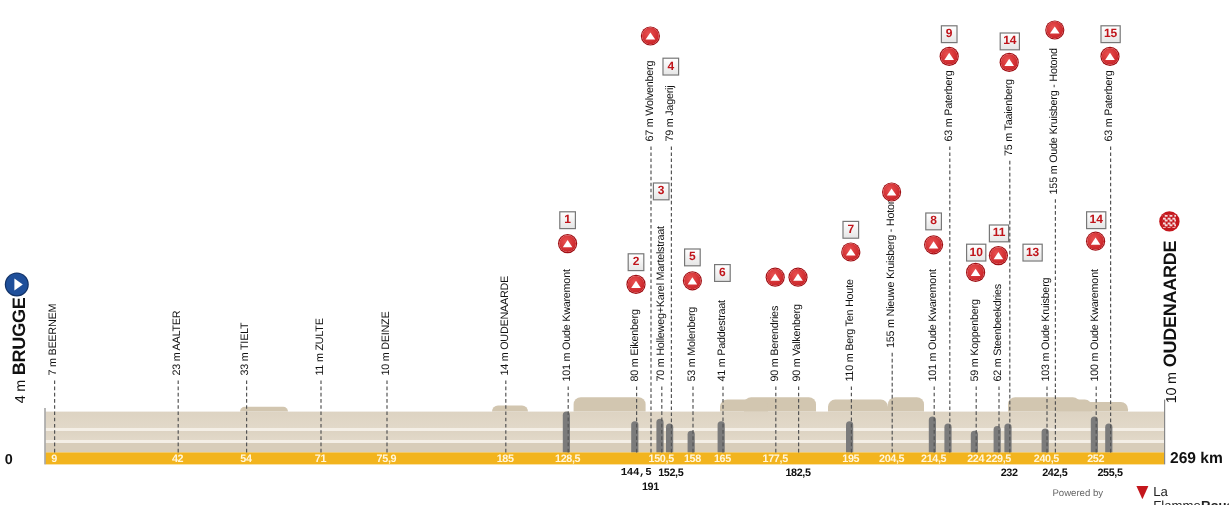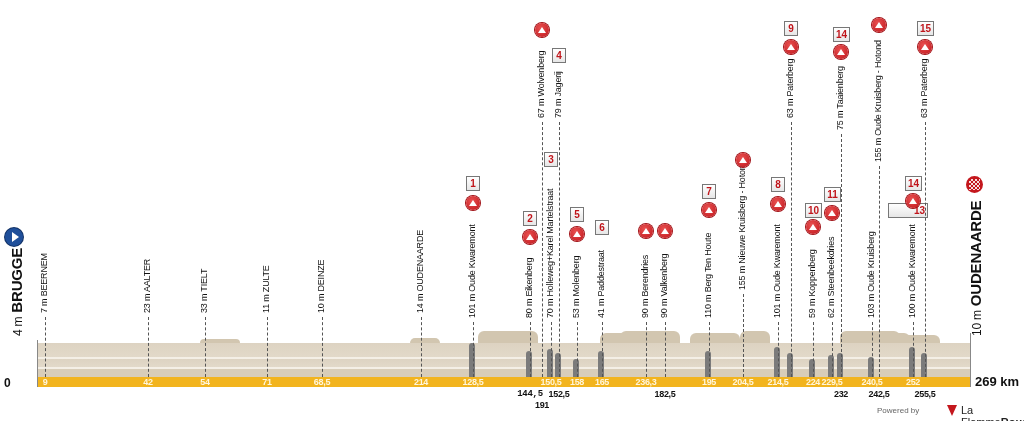--- a/index.html
+++ b/index.html
@@ -91,24 +91,24 @@
       <div class="vlabel" style="left: 142px; top: 313px;">23 m AALTER</div>
       <div class="km-in" style="left: 148px;">42</div>
       <div class="vline" style="left: 205px; top: 317px; height: 60px;"></div>
       <div class="vlabel" style="left: 199px; top: 313px;">33 m TIELT</div>
       <div class="km-in" style="left: 205px;">54</div>
       <div class="vline" style="left: 267px; top: 317px; height: 60px;"></div>
       <div class="vlabel" style="left: 261px; top: 313px;">11 m ZULTE</div>
       <div class="km-in" style="left: 267px; text-align: center;">71</div>
       <div class="vline" style="left: 322px; top: 317px; height: 60px;"></div>
       <div class="vlabel" style="left: 316px; top: 313px;">10 m DEINZE</div>
-      <div class="km-in" style="left: 322px;">68,5</div>
+      <div class="km-in" style="left: 322px;">75,9</div>
       <div class="vline" style="left: 421px; top: 317px; height: 60px;"></div>
       <div class="vlabel" style="left: 415px; top: 313px;">14 m OUDENAARDE</div>
-      <div class="km-in" style="left: 421px;">214</div>
+      <div class="km-in" style="left: 421px;">185</div>
       <div class="vline" style="left: 473px; top: 322px; height: 55px;"></div>
       <div class="vlabel" style="left: 467px; top: 318px;">101 m Oude Kwaremont</div>
       <div class="climb" style="left: 466px; top: 196px;"></div>
       <div class="sector" style="left: 466px; top: 176px;">1</div>
       <div class="km-in" style="left: 473px;">128,5</div>
       <div class="vline" style="left: 530px; top: 322px; height: 55px;"></div>
       <div class="vlabel" style="left: 524px; top: 318px;">80 m Eikenberg</div>
       <div class="climb" style="left: 523px; top: 230px;"></div>
       <div class="sector" style="left: 523px; top: 211px;">2</div>
       <div class="km-out" style="top: 389px; left: 530px; font-family: Liberation Mono, monospace;">144,5</div>
@@ -129,21 +129,21 @@
       <div class="climb" style="left: 570px; top: 227px;"></div>
       <div class="sector" style="left: 570px; top: 207px;">5</div>
       <div class="km-in" style="left: 577px;">158</div>
       <div class="vline" style="left: 602px; top: 322px; height: 55px;"></div>
       <div class="vlabel" style="left: 596px; top: 318px;">41 m Paddestraat</div>
       <div class="sector" style="left: 595px; top: 220px;">6</div>
       <div class="km-in" style="left: 602px;">165</div>
       <div class="vline" style="left: 646px; top: 322px; height: 55px;"></div>
       <div class="vlabel" style="left: 640px; top: 318px;">90 m Berendries</div>
       <div class="climb" style="left: 639px; top: 224px;"></div>
-      <div class="km-in" style="left: 646px;">236,3</div>
+      <div class="km-in" style="left: 646px;">177,5</div>
       <div class="vline" style="left: 665px; top: 322px; height: 55px;"></div>
       <div class="vlabel" style="left: 659px; top: 318px;">90 m Valkenberg</div>
       <div class="climb" style="left: 658px; top: 224px;"></div>
       <div class="km-out" style="top: 389px; left: 665px;">182,5</div>
       <div class="vline" style="left: 709px; top: 322px; height: 55px;"></div>
       <div class="vlabel" style="left: 703px; top: 318px;">110 m Berg Ten Houte</div>
       <div class="climb" style="left: 702px; top: 203px;"></div>
       <div class="sector" style="left: 702px; top: 184px;">7</div>
       <div class="km-in" style="left: 709px;">195</div>
       <div class="vline" style="left: 743px; top: 294px; height: 83px;"></div>
@@ -170,21 +170,21 @@
       <div class="climb" style="left: 825px; top: 206px;"></div>
       <div class="sector wide" style="left: 824px; top: 187px;">11</div>
       <div class="km-in" style="left: 832px;">229,5</div>
       <div class="vline" style="left: 841px; top: 134px; height: 243px;"></div>
       <div class="vlabel" style="left: 835px; top: 130px;">75 m Taaienberg</div>
       <div class="climb" style="left: 834px; top: 45px;"></div>
       <div class="sector wide" style="left: 833px; top: 27px;">14</div>
       <div class="km-out" style="top: 389px; left: 841px;">232</div>
       <div class="vline" style="left: 872px; top: 322px; height: 55px;"></div>
       <div class="vlabel" style="left: 866px; top: 318px;">103 m Oude Kruisberg</div>
-      <div class="sector wide" style="left: 888px; top: 203px; padding-left: 23px;">13</div>
+      <div class="sector wide" style="left: 852px; top: 203px;">13</div>
       <div class="km-in" style="left: 872px;">240,5</div>
       <div class="vline" style="left: 879px; top: 166px; height: 211px;"></div>
       <div class="vlabel" style="left: 873px; top: 162px;">155 m Oude Kruisberg - Hotond</div>
       <div class="climb" style="left: 872px; top: 18px;"></div>
       <div class="km-out" style="top: 389px; left: 879px;">242,5</div>
       <div class="vline" style="left: 913px; top: 322px; height: 55px;"></div>
       <div class="vlabel" style="left: 907px; top: 318px;">100 m Oude Kwaremont</div>
       <div class="climb" style="left: 906px; top: 194px;"></div>
       <div class="sector wide" style="left: 905px; top: 176px;">14</div>
       <div class="km-in" style="left: 913px;">252</div>

